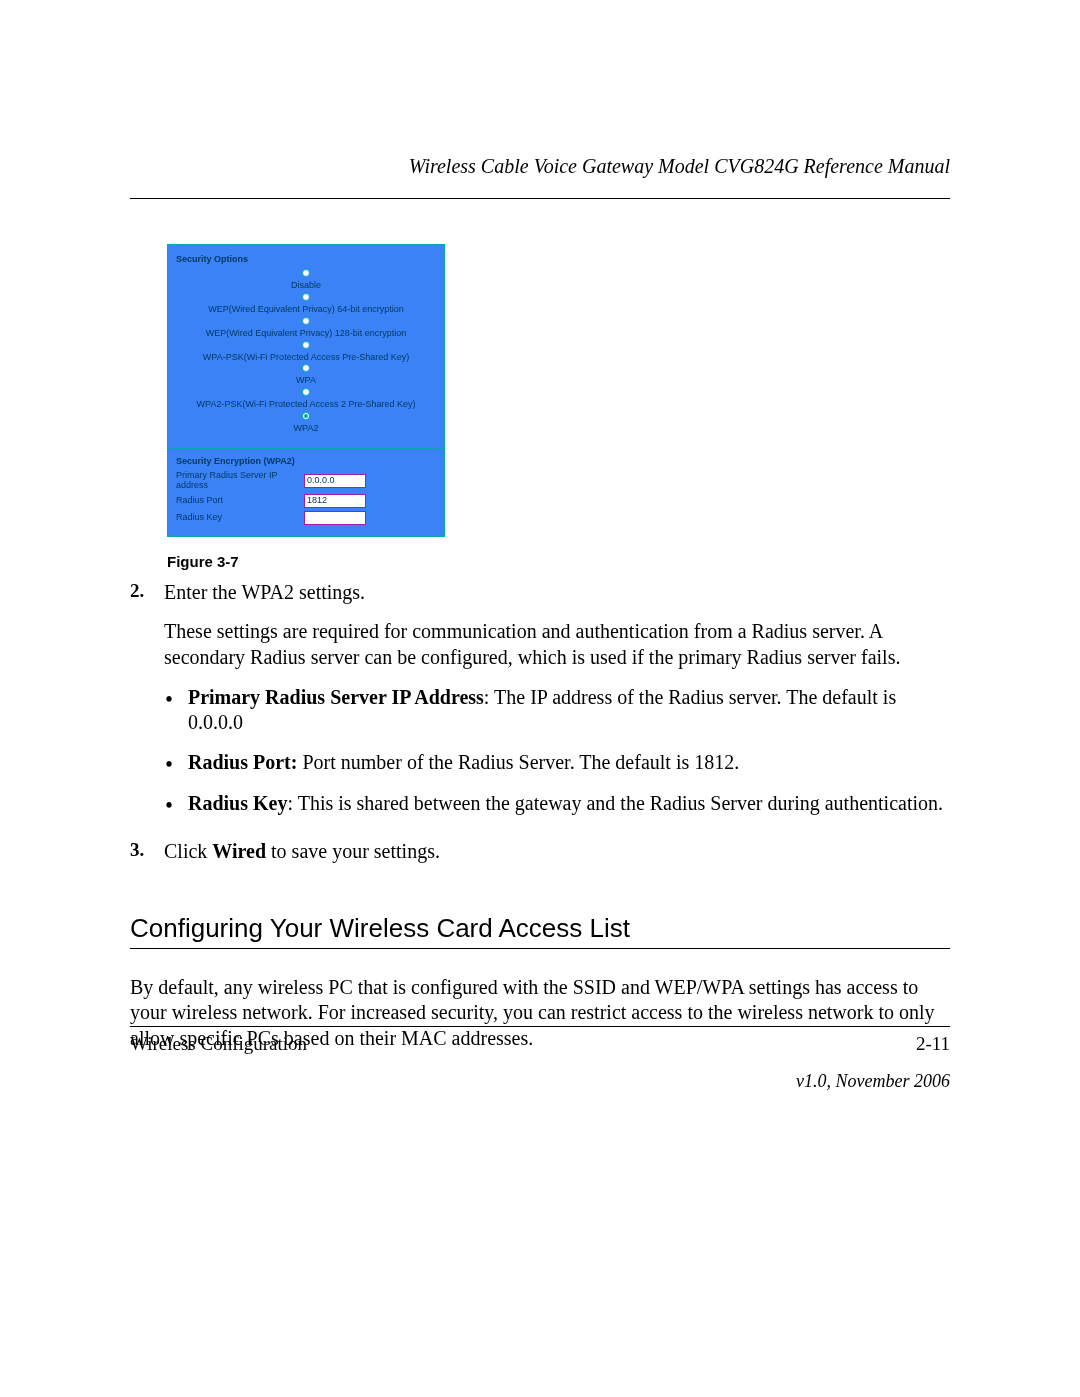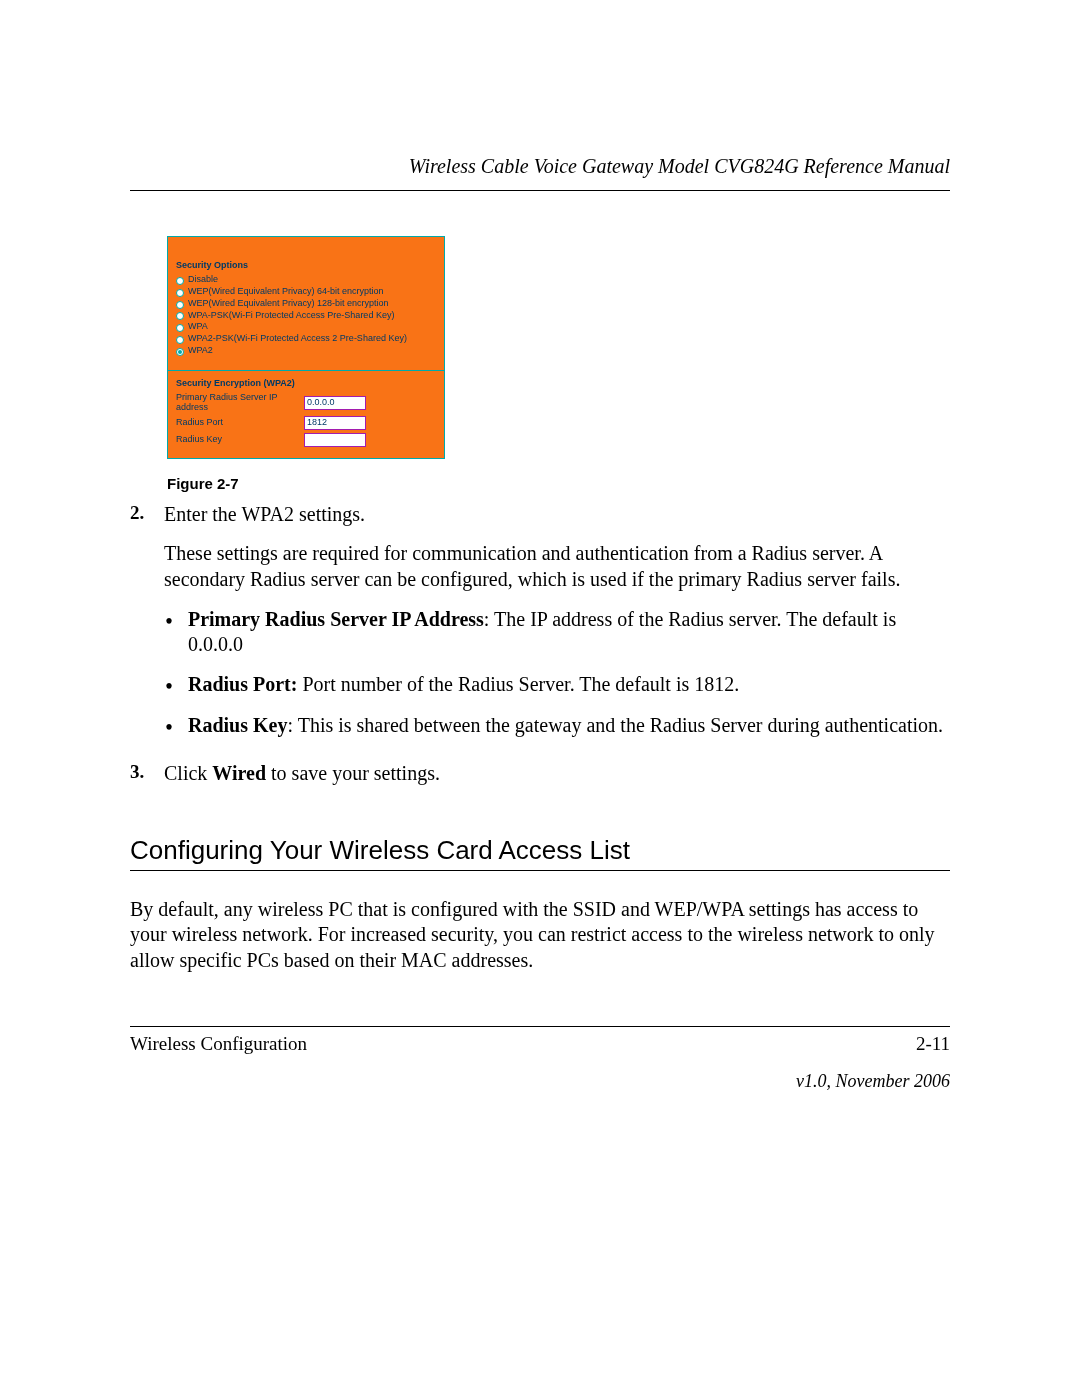--- a/index.html
+++ b/index.html
@@ -16,52 +16,53 @@
   .page {
     position: absolute;
     left: 130px;
     top: 155px;
     width: 820px;
   }
   .header-title {
     font-style: italic;
     font-size: 20px;
     text-align: right;
-    margin-bottom: 12px;
+    margin-bottom: 20px;
   }
   .hr {
     border: none;
     border-top: 1.5px solid #000;
     margin: 0;
   }
   
   .panel-wrap {
     margin-top: 45px;
     margin-left: 37px;
   }
   .panel {
     width: 260px;
     border: 1px solid #0aa;
-    background: #f97316;
-    padding: 24px 8px 8px 8px;
+    background: #3b82f6;
+    padding: 10px 8px 8px 8px;
     font-family: Arial, Helvetica, sans-serif;
     color: #003a66;
     font-size: 9px;
     line-height: 1.1;
   }
   .panel .sec-title {
     font-weight: bold;
     margin-bottom: 4px;
     font-size: 9px;
   }
   .panel .opt {
     display: flex;
-    align-items: flex-end;
+    align-items: center;
     gap: 4px;
     margin: 2px 0;
+    flex-direction: column;
   }
   .panel .radio {
     width: 8px; height: 8px;
     border-radius: 50%;
     border: 1px solid #0aa;
     background: #fff;
     display: inline-flex;
     align-items: center;
     justify-content: center;
     box-sizing: border-box;
@@ -217,21 +218,21 @@
         <span class="k">Radius Port</span>
         <span class="v">1812</span>
       </div>
       <div class="row">
         <span class="k">Radius Key</span>
         <span class="v"></span>
       </div>
     </div>
   </div>
 
-  <div class="fig-cap">Figure 2-7</div>
+  <div class="fig-cap">Figure 3-7</div>
 
   <div class="ol-step">
     <div class="ol-num">2.</div>
     <div class="ol-body">
       <p>Enter the WPA2 settings.</p>
       <p>These settings are required for communication and authentication from a Radius server. A secondary Radius server can be configured, which is used if the primary Radius server fails.</p>
 
       <div class="bullets">
         <div class="bullet">
           <span class="dot">•</span>

